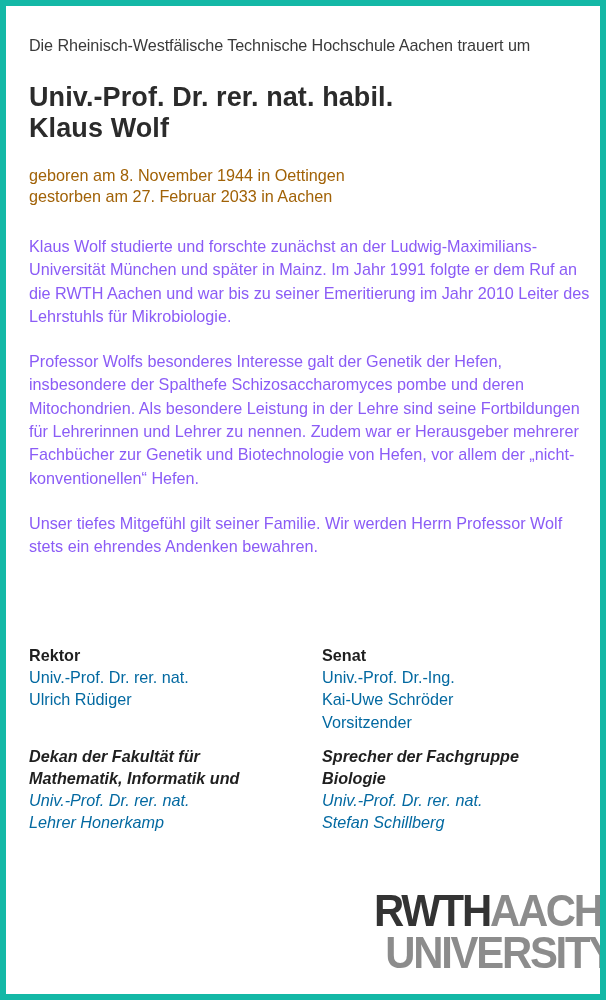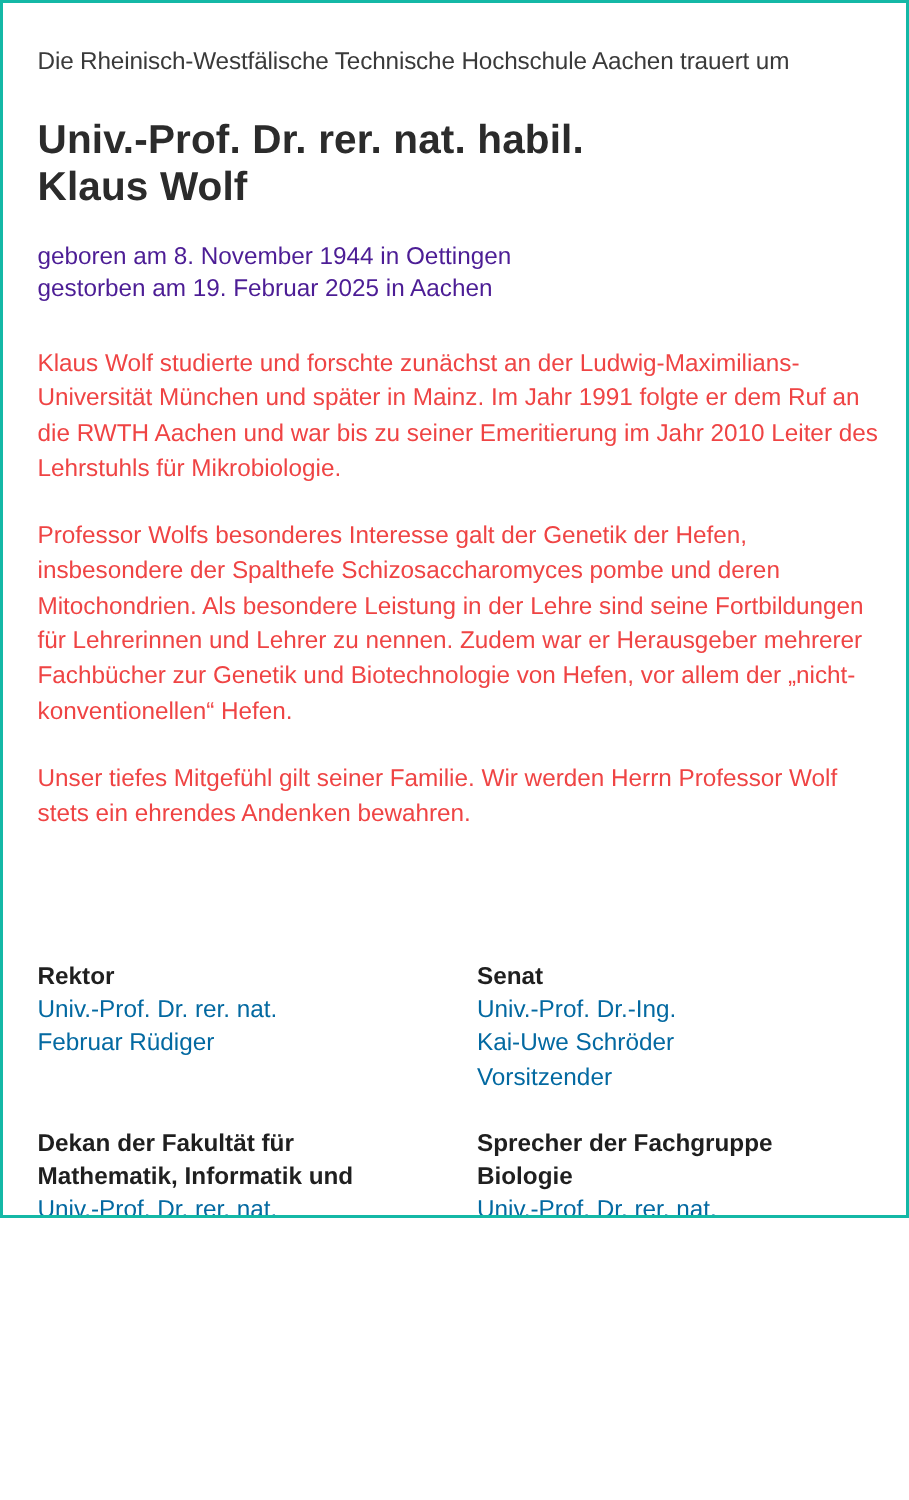--- a/index.html
+++ b/index.html
@@ -6,24 +6,24 @@
     margin: 0;
     padding: 0;
     background: #ffffff;
   }
   body {
     font-family: "Liberation Sans", sans-serif;
   }
   .notice {
     position: relative;
     width: 606px;
-    height: 812px;
+    height: 1000px;
     box-sizing: border-box;
     background: #ffffff;
-    border: 2px solid #14b8a6;
+    border: 6px solid #14b8a6;
     overflow: hidden;
   }
   .inner {
     position: absolute;
     left: 23px;
     top: 0;
     width: 560px;
     height: 998px;
   }
   .lede {
@@ -50,51 +50,52 @@
     color: #2b2b2b;
     letter-spacing: 0.1px;
   }
   .dates {
     position: absolute;
     top: 159px;
     left: 0;
     width: 560px;
     font-size: 16.2px;
     line-height: 21px;
-    color: #4c1d95;
+    color: #a16207;
   }
   .body-copy {
     position: absolute;
     top: 229px;
     left: 0;
     width: 562px;
     font-size: 16.2px;
     line-height: 23.3px;
-    color: #ef4444;
+    color: #8b5cf6;
   }
   .para {
     margin: 0 0 22px 0;
   }
   .para:last-child {
     margin-bottom: 0;
   }
   .sign-grid {
     position: absolute;
     top: 638px;
     left: 0;
     width: 562px;
   }
   .sign-row {
     display: flex;
     flex-direction: row;
     align-items: flex-start;
     justify-content: space-between;
   }
   .sign-row + .sign-row {
-    margin-top: 22px;
+    margin-top: 12px;
+    font-style: italic;
   }
   .sign-col {
     width: 293px;
     flex: 0 0 293px;
     font-size: 16.2px;
     line-height: 22.2px;
     color: #3a3a3a;
   }
   .sign-title {
     font-weight: bold;
@@ -142,36 +143,36 @@
 
     <div class="lede">Die Rheinisch-Westfälische Technische Hochschule Aachen trauert um</div>
 
     <div class="name-block">
       <div class="name-line">Univ.-Prof. Dr. rer. nat. habil.</div>
       <div class="name-line">Klaus Wolf</div>
     </div>
 
     <div class="dates">
       <div>geboren am 8. November 1944 in Oettingen</div>
-      <div>gestorben am 19. Februar 2025 in Aachen</div>
+      <div>gestorben am 27. Februar 2033 in Aachen</div>
     </div>
 
     <div class="body-copy">
       <p class="para">Klaus Wolf studierte und forschte zunächst an der Ludwig-Maximilians-Universität München und später in Mainz. Im Jahr 1991 folgte er dem Ruf an die RWTH Aachen und war bis zu seiner Emeritierung im Jahr 2010 Leiter des Lehrstuhls für Mikrobiologie.</p>
       <p class="para">Professor Wolfs besonderes Interesse galt der Genetik der Hefen, insbesondere der Spalthefe Schizosaccharomyces pombe und deren Mitochondrien. Als besondere Leistung in der Lehre sind seine Fortbildungen für Lehrerinnen und Lehrer zu nennen. Zudem war er Herausgeber mehrerer Fachbücher zur Genetik und Biotechnologie von Hefen, vor allem der „nicht-konventionellen“ Hefen.</p>
       <p class="para">Unser tiefes Mitgefühl gilt seiner Familie. Wir werden Herrn Professor Wolf stets ein ehrendes Andenken bewahren.</p>
     </div>
 
     <div class="sign-grid">
 
       <div class="sign-row">
         <div class="sign-col">
           <div class="sign-title">Rektor</div>
           <div class="sign-line">Univ.-Prof. Dr. rer. nat.</div>
-          <div class="sign-line">Februar Rüdiger</div>
+          <div class="sign-line">Ulrich Rüdiger</div>
         </div>
         <div class="sign-col">
           <div class="sign-title">Senat</div>
           <div class="sign-line">Univ.-Prof. Dr.-Ing.</div>
           <div class="sign-line">Kai-Uwe Schröder</div>
           <div class="sign-line">Vorsitzender</div>
         </div>
       </div>
 
       <div class="sign-row">

